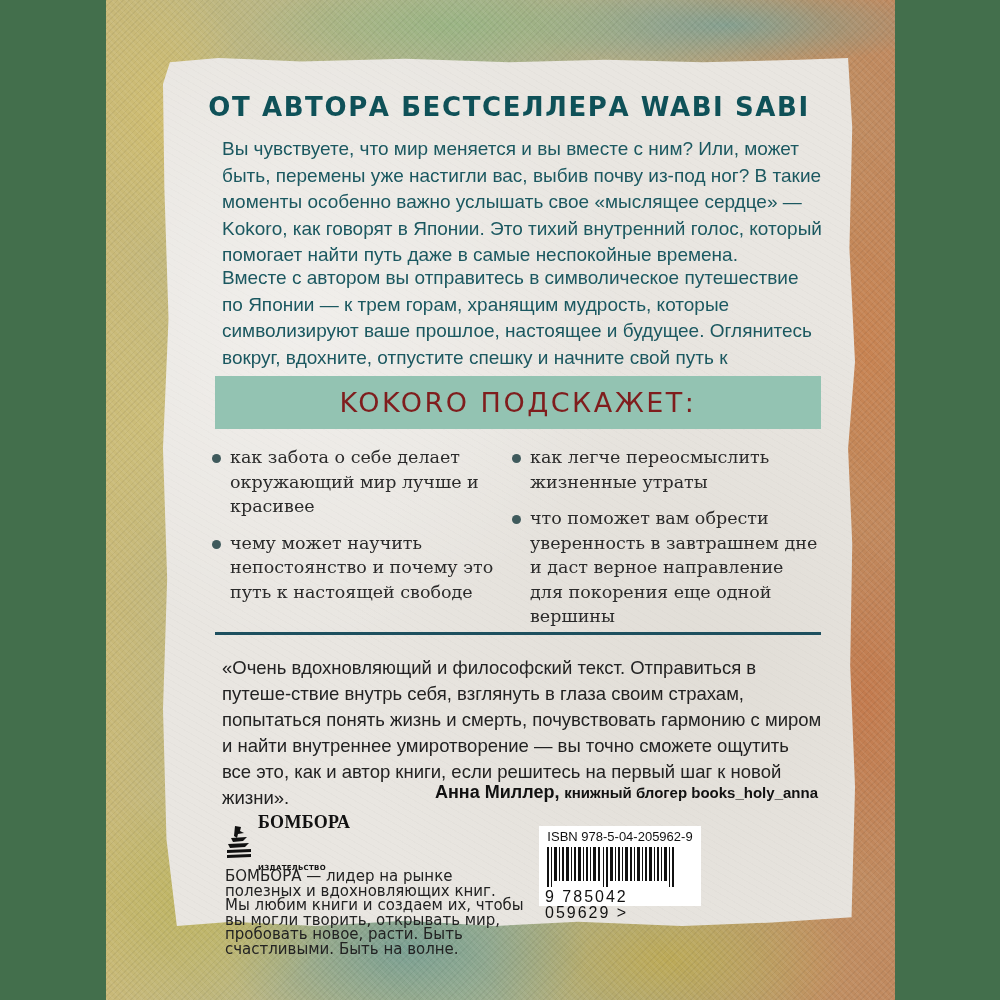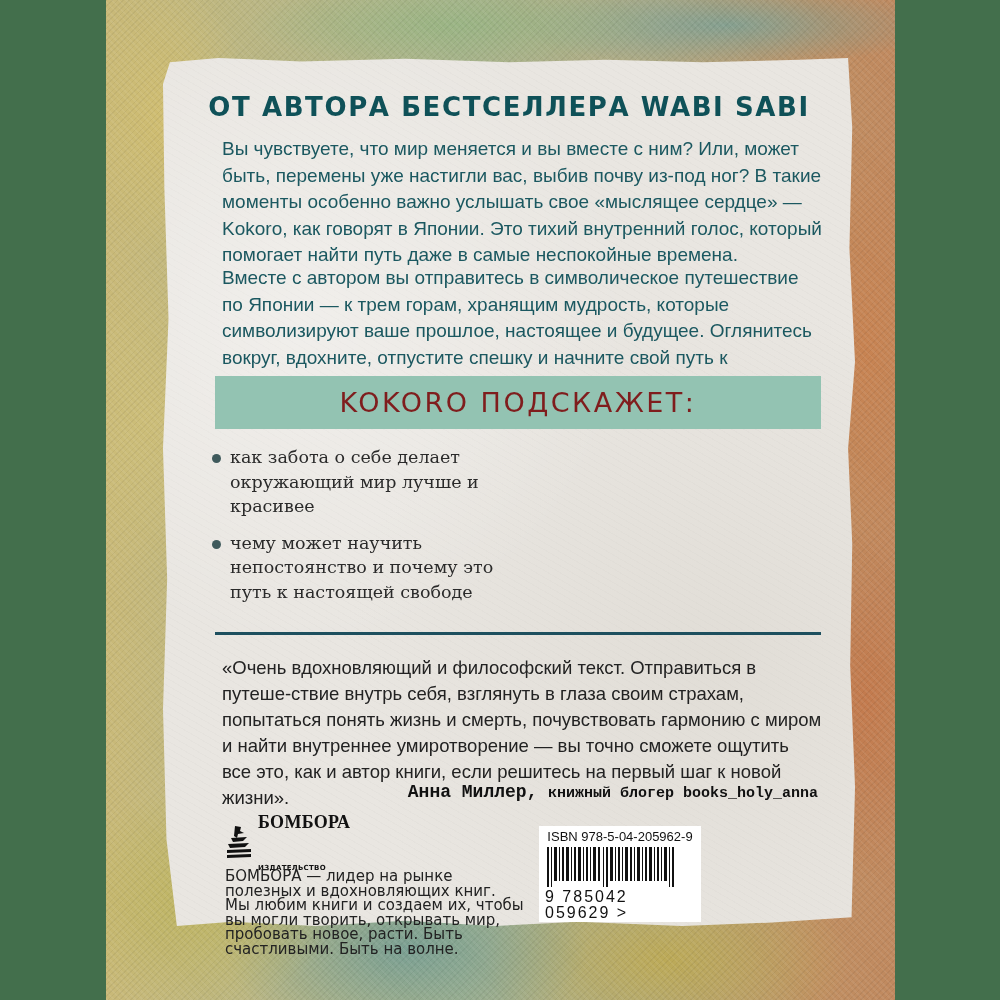--- a/index.html
+++ b/index.html
@@ -115,21 +115,21 @@
 
   .quote {
     position: absolute; left: 59px; top: 597px; width: 600px;
     font-family: "Liberation Sans", sans-serif;
     font-size: 18.5px;
     line-height: 26px;
     color: #222;
   }
   .attribution {
     position: absolute; right: 37px; top: 724px;
-    font-family: Liberation Mono, monospace;
+    font-family: Liberation Sans, sans-serif;
     font-size: 17.5px;
     color: #111;
   }
   .attr-name { font-weight: bold; font-size: 18px; }
   .attr-role { font-weight: bold; font-size: 15px; }
 
   .logo {
     position: absolute; left: 62px; top: 764px; width: 200px; height: 40px;
     display: flex; align-items: center;
   }
@@ -145,21 +145,21 @@
     font-family: "DejaVu Sans", sans-serif;
     font-weight: bold; font-size: 7px; color: #111; letter-spacing: 0.3px; margin-top: 32px;
   }
   .publisher-blurb {
     position: absolute; left: 62px; top: 811px; width: 300px;
     font-family: "DejaVu Sans", sans-serif;
     font-size: 15px; line-height: 14.5px; color: #222;
   }
 
   .isbn-box {
-    position: absolute; left: 376px; top: 768px; width: 162px; height: 96px;
+    position: absolute; left: 376px; top: 768px; width: 162px; height: 80px;
     background: #ffffff;
     padding: 4px 6px;
   }
   .isbn-label {
     font-family: "Liberation Sans", sans-serif;
     font-size: 13px; color: #111; text-align: center; line-height: 14px;
   }
   .barcode {
     margin: 3px auto 0; width: 130px; height: 40px;
   }
@@ -192,20 +192,30 @@
     <li class="bullet">
       <span class="bullet-dot"></span>
       <span>как забота о себе делает окружающий мир лучше и красивее</span>
     </li>
     <li class="bullet">
       <span class="bullet-dot"></span>
       <span>чему может научить непостоянство и почему это путь к настоящей свободе</span>
     </li>
   </ul>
 
+  <ul class="bullets col2">
+    <li class="bullet">
+      <span class="bullet-dot"></span>
+      <span>как легче переосмыслить жизненные утраты</span>
+    </li>
+    <li class="bullet">
+      <span class="bullet-dot"></span>
+      <span>что поможет вам обрести уверенность в завтрашнем дне и даст верное направление для покорения еще одной вершины</span>
+    </li>
+  </ul>
 
   <div class="divider"></div>
 
   <p class="quote">«Очень вдохновляющий и философский текст. Отправиться в путеше-ствие внутрь себя, взглянуть в глаза своим страхам, попытаться понять жизнь и смерть, почувствовать гармонию с миром и найти внутреннее умиротворение — вы точно сможете ощутить все это, как и автор книги, если решитесь на первый шаг к новой жизни».</p>
   <div class="attribution">
     <span class="attr-name">Анна Миллер,</span>
     <span class="attr-role">книжный блогер books_holy_anna</span>
   </div>
 
   <div class="logo">

